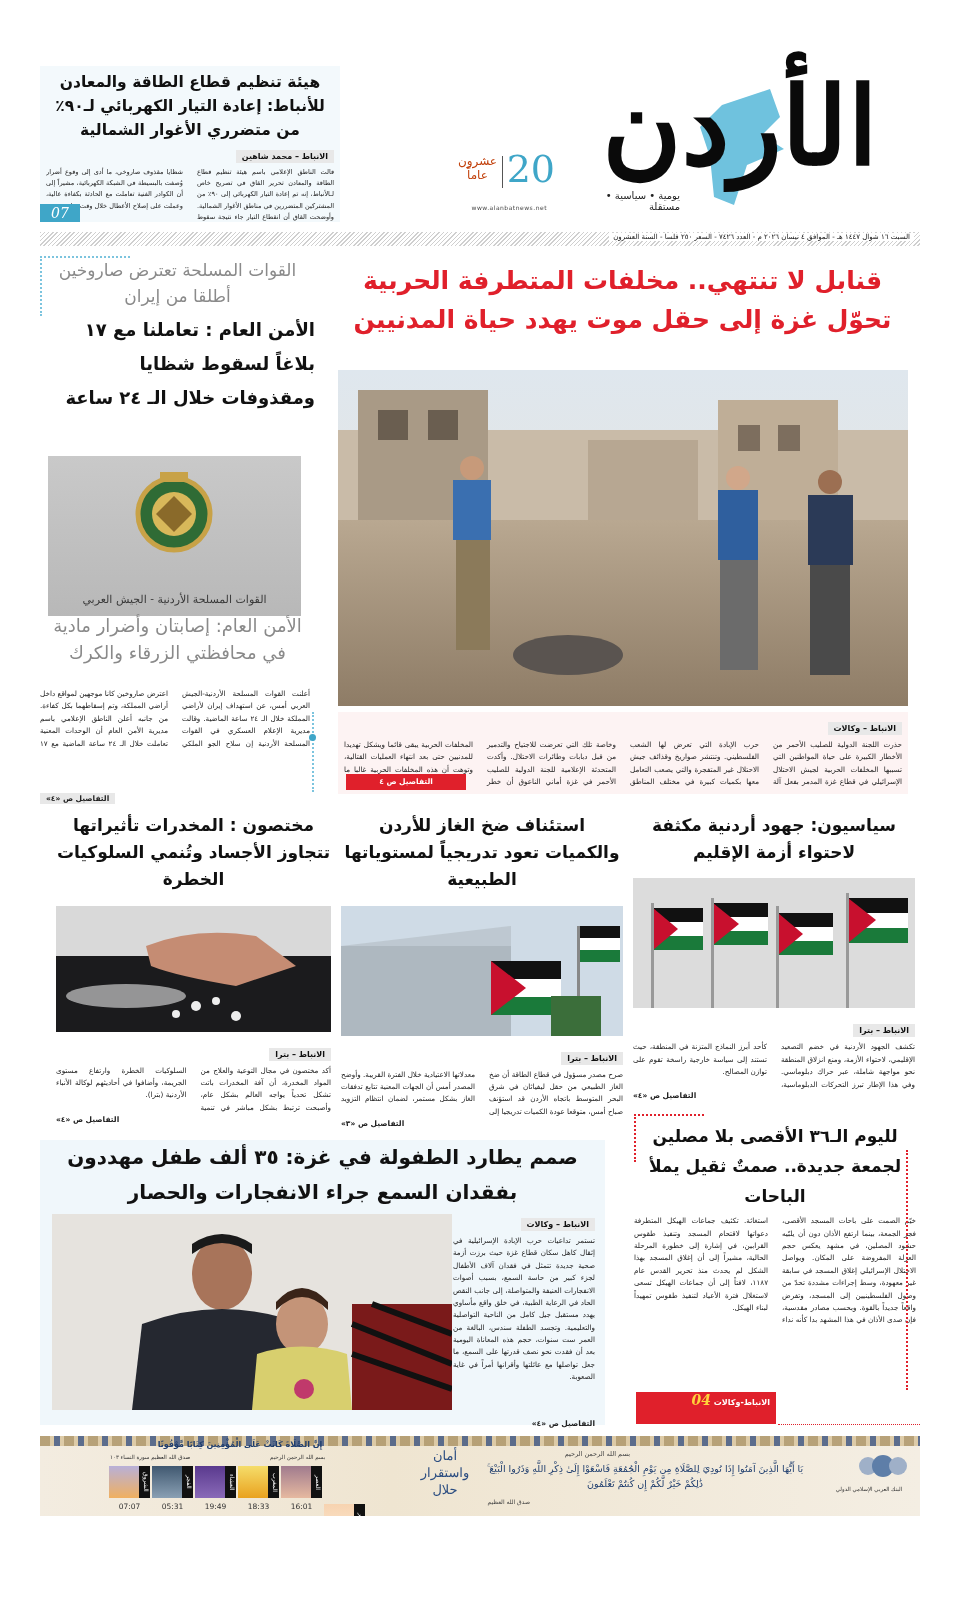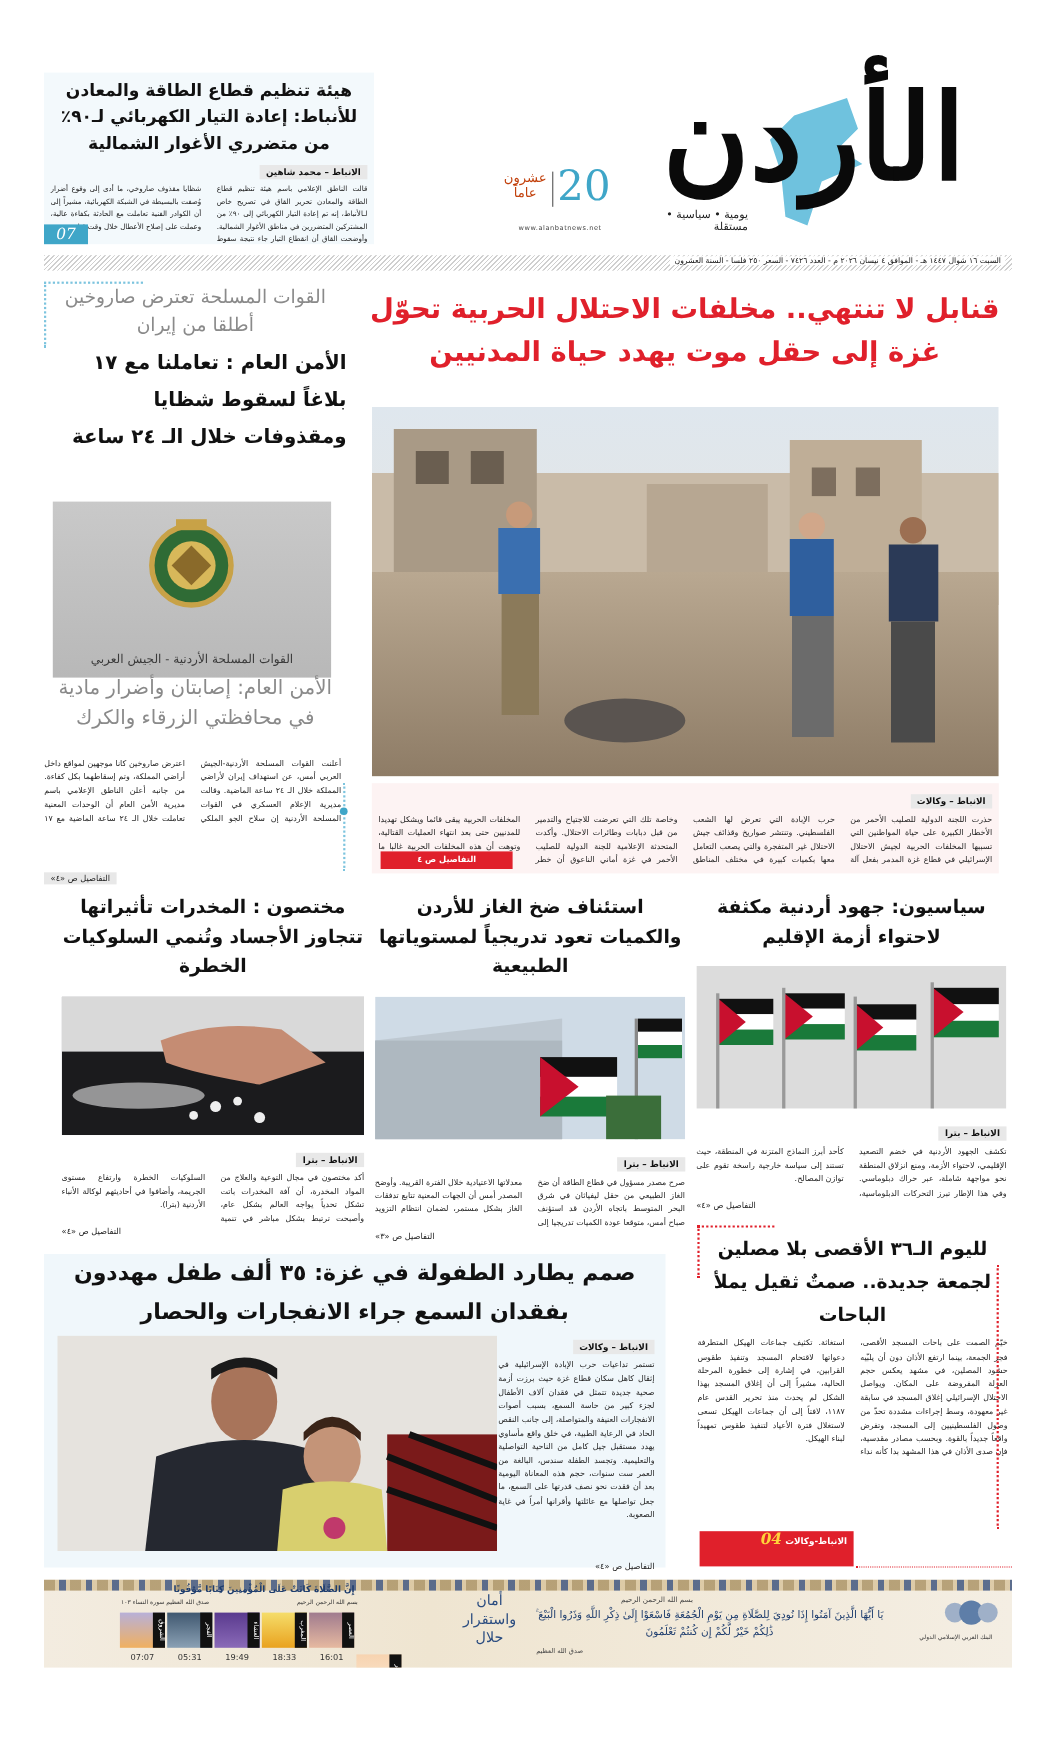--- a/index.html
+++ b/index.html
@@ -5,21 +5,21 @@
   * { box-sizing: border-box; margin: 0; padding: 0; }
   html, body { width: 965px; height: 1600px; background: #ffffff; overflow: hidden; }
   body { font-family: "DejaVu Sans", sans-serif; color: #111; position: relative; }
   .abs { position: absolute; }
   .head-bold { font-family: "DejaVu Sans", sans-serif; font-weight: bold; text-align: center; line-height: 1.45; }
   .head-light { font-family: "DejaVu Sans", sans-serif; font-weight: normal; color: #8a8a8a; text-align: center; line-height: 1.5; }
   .body-text { font-family: "DejaVu Sans", sans-serif; font-size: 7.2px; line-height: 1.72; color: #222; text-align: justify; }
   .cols2 { column-count: 2; column-gap: 14px; direction: rtl; }
   .cols4 { column-count: 4; column-gap: 14px; direction: rtl; }
   .byline { display: inline-block; background: #e8e8e8; font-weight: bold; font-size: 8px; padding: 2px 6px; color: #111; margin-bottom: 4px; }
-  .more { font-size: 7.5px; font-weight: normal; color: #222; }
+  .more { font-size: 7.5px; font-weight: bold; color: #222; }
   .photo { overflow: hidden; }
 
   
   #logo { right: 60px; top: 62px; width: 330px; height: 150px; }
   #logo-text { position: absolute; right: 0; top: 10px; width: 330px; font-family: "DejaVu Serif", serif; font-weight: bold; font-size: 108px; line-height: 1; color: #0a0a0a; text-align: center; letter-spacing: -4px; z-index: 2; }
   #logo-map { position: absolute; right: 118px; top: 25px; width: 95px; height: 120px; z-index: 1; }
   #tagline { position: absolute; right: 225px; top: 128px; font-size: 10px; color: #222; }
   #anniv { right: 410px; top: 150px; width: 125px; height: 65px; }
   #anniv-num { position: absolute; right: 0; top: 0; font-family: "DejaVu Serif", serif; font-size: 38px; color: #3fa6c8; line-height: 1; }
   #anniv-bar { position: absolute; right: 52px; top: 6px; width: 1px; height: 32px; background: #555; }
@@ -101,21 +101,21 @@
   <div id="teaser-title" class="head-bold">هيئة تنظيم قطاع الطاقة والمعادن للأنباط: إعادة التيار الكهربائي لـ٩٠٪ من متضرري الأغوار الشمالية</div>
   <div style="text-align:right;margin-top:2px;"><span class="byline">الانباط – محمد شاهين</span></div>
   <div class="body-text cols2" style="font-size:6.5px;height:58px;overflow:hidden;">قالت الناطق الإعلامي باسم هيئة تنظيم قطاع الطاقة والمعادن تحرير القاق في تصريح خاص لـالأنباط، إنه تم إعادة التيار الكهربائي إلى ٩٠٪ من المشتركين المتضررين في مناطق الأغوار الشمالية. وأوضحت القاق أن انقطاع التيار جاء نتيجة سقوط شظايا مقذوف صاروخي، ما أدى إلى وقوع أضرار وُصفت بالبسيطة في الشبكة الكهربائية، مشيراً إلى أن الكوادر الفنية تعاملت مع الحادثة بكفاءة عالية، وعملت على إصلاح الأعطال خلال وقت قياسي.</div>
   <div id="page-badge">07</div>
 </div>
 
 <div id="datebar" class="abs">
   <span id="datebar-text">السبت ١٦ شوال ١٤٤٧ هـ - الموافق ٤ نيسان ٢٠٢٦ م - العدد ٧٤٢٦ - السعر ٢٥٠ فلسا - السنة العشرون</span>
 </div>
 
-<div id="lead-title" class="abs head-bold">قنابل لا تنتهي.. مخلفات الاحتلال الحربية تحوّل غزة إلى حقل موت يهدد حياة المدنيين</div>
+<div id="lead-title" class="abs head-bold">قنابل لا تنتهي.. مخلفات المتطرفة الحربية تحوّل غزة إلى حقل موت يهدد حياة المدنيين</div>
 
 <div id="lead-photo" class="abs photo">
   <svg width="570" height="336" viewBox="0 0 570 336">
     <defs>
       <linearGradient id="sky" x1="0" y1="0" x2="0" y2="1">
           <stop offset="0" stop-color="#dfe7ee"></stop>
           <stop offset="1" stop-color="#e9e3d8"></stop>
         </linearGradient>
       <linearGradient id="ground" x1="0" y1="0" x2="0" y2="1">
           <stop offset="0" stop-color="#b9a891"></stop>

